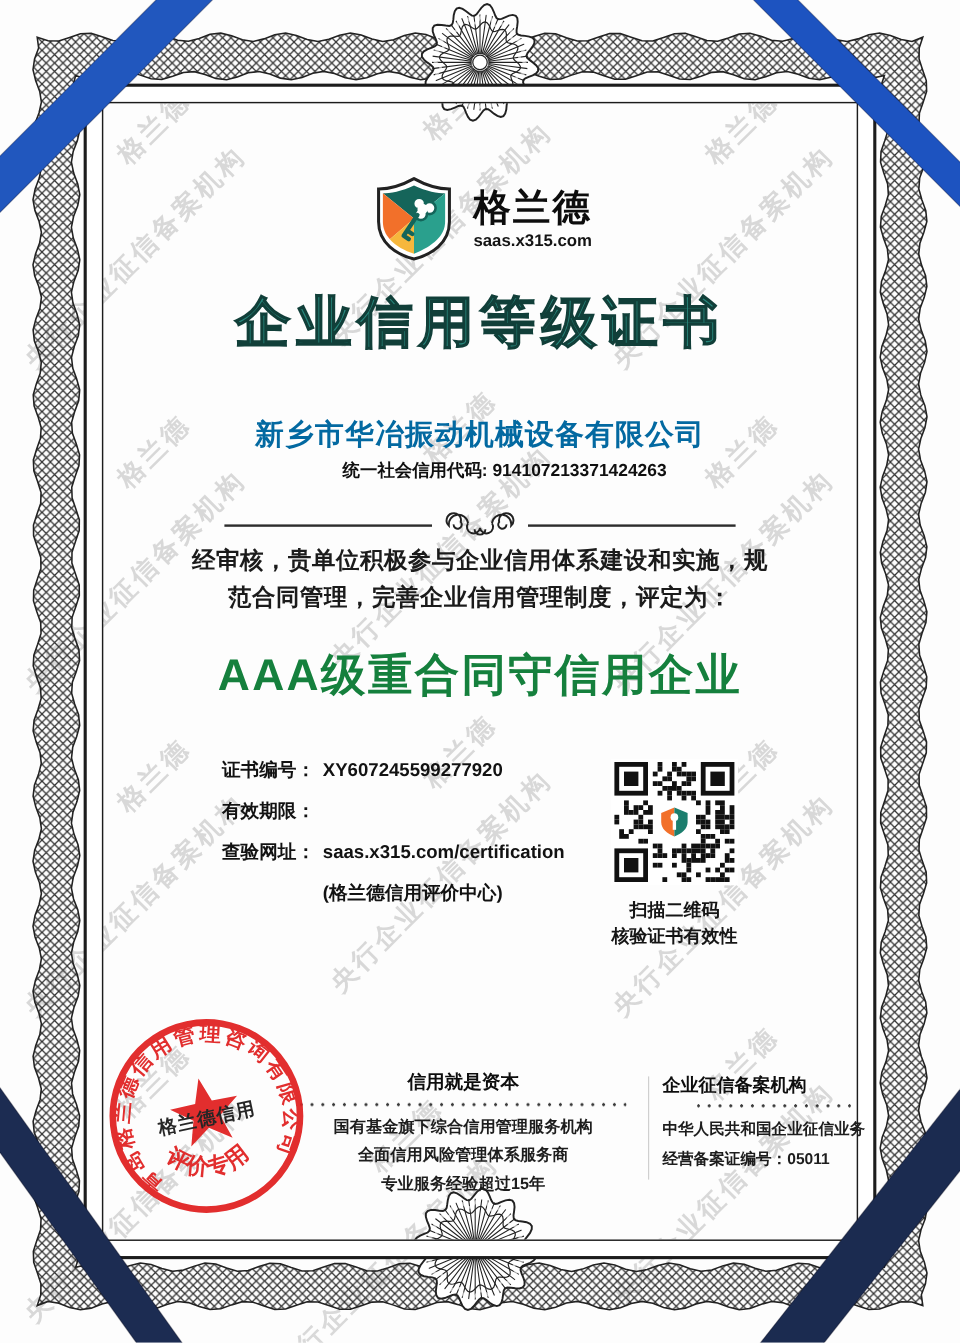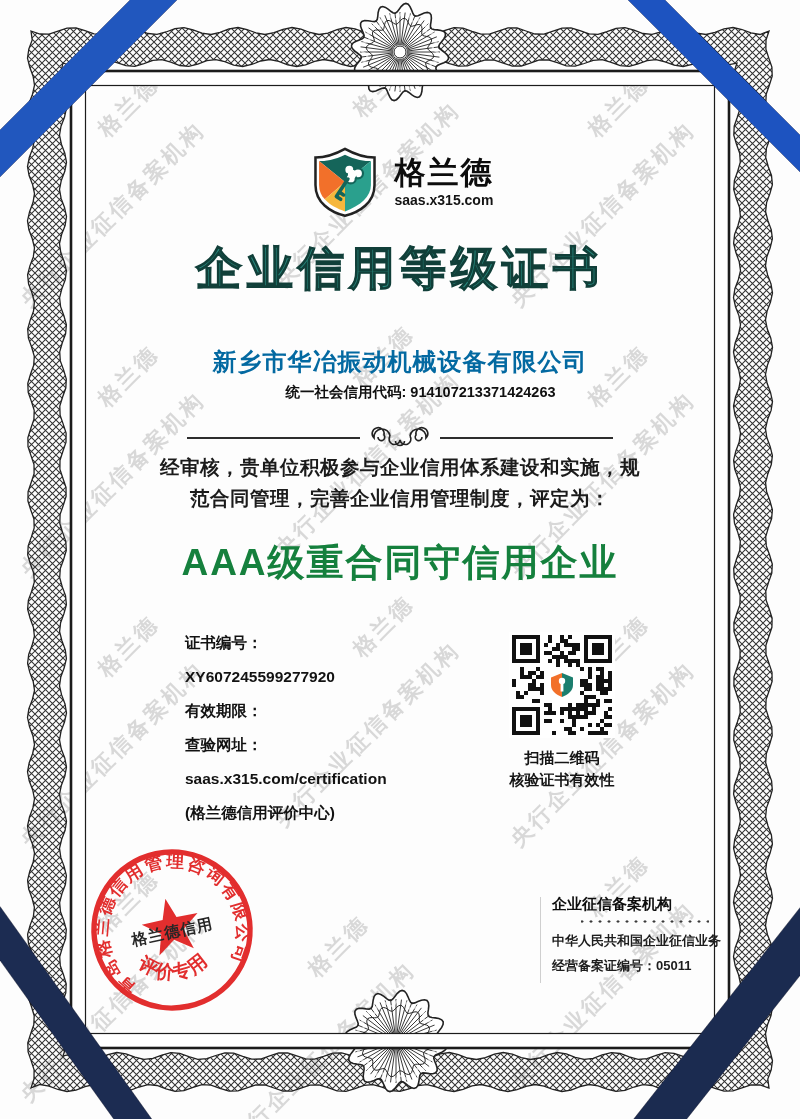--- a/index.html
+++ b/index.html
@@ -33,21 +33,21 @@
   .divider{position:absolute;top:424px;left:187px;width:426px;display:flex;align-items:center;gap:8px;}
   .divider .line{flex:1;height:2px;background:#2d2d2d;}
   
   .statement{position:absolute;top:452px;left:110px;right:110px;text-align:center;
     font-size:19.5px;font-weight:700;line-height:31px;color:#1b1b1b;letter-spacing:.5px;}
   .rating{position:absolute;top:538px;left:0;right:0;text-align:center;
     font-size:37px;font-weight:900;color:#15803d;letter-spacing:2px;}
   
   .details{position:absolute;top:626px;left:185px;text-align:left;
     font-size:15.5px;font-weight:700;color:#121212;line-height:34px;}
-  .details .row{display:flex;flex-direction:column;}
+  .details .row{display:flex;}
   .details .lbl{min-width:84px;}
   
   .qr-block{position:absolute;top:632px;left:492px;width:140px;text-align:center;}
   .qr-caption{font-size:15px;font-weight:700;line-height:21px;color:#151515;}
   .qr-caption.first{margin-top:6px;font-family:Liberation Serif, serif;}
   
   .foot-left{position:absolute;top:892px;left:250px;width:272px;text-align:center;}
   .foot-right{position:absolute;top:895px;left:552px;width:186px;text-align:left;}
   .foot-head{font-size:15.5px;font-weight:800;color:#0d0d0d;}
   .dotted{height:3px;background-image:radial-gradient(circle,#3a3a3a 1.1px,transparent 1.45px);
@@ -365,20 +365,27 @@
         <path d="M53 41 L42 45.5 V53 C42 59 47 62.5 53 65 Z" fill="#f2702a"></path>
         <path d="M53 41 L64 45.5 V53 C64 59 59 62.5 53 65 Z" fill="#1c7e6e"></path>
         <circle cx="53" cy="49" r="3.2" fill="#fff"></circle>
         <rect x="51.6" y="51.5" width="2.8" height="8" fill="#fff"></rect>
       </g>
       </svg>
     <div class="qr-caption first">扫描二维码</div>
     <div class="qr-caption">核验证书有效性</div>
   </div>
 
+  <div class="foot-left">
+    <div class="foot-head">信用就是资本</div>
+    <div class="dotted" style="width:100%;"></div>
+    <div class="foot-line">国有基金旗下综合信用管理服务机构</div>
+    <div class="foot-line">全面信用风险管理体系服务商</div>
+    <div class="foot-line">专业服务经验超过15年</div>
+  </div>
 
   <div class="col-divider"></div>
 
   <div class="foot-right">
     <div class="foot-head" style="font-size:15px;">企业征信备案机构</div>
     <div class="dotted" style="width:128px;"></div>
     <div class="foot-line" style="font-size:13px;line-height:25px;">中华人民共和国企业征信业务</div>
     <div class="foot-line" style="font-size:13px;line-height:25px;">经营备案证编号：05011</div>
   </div>
 

